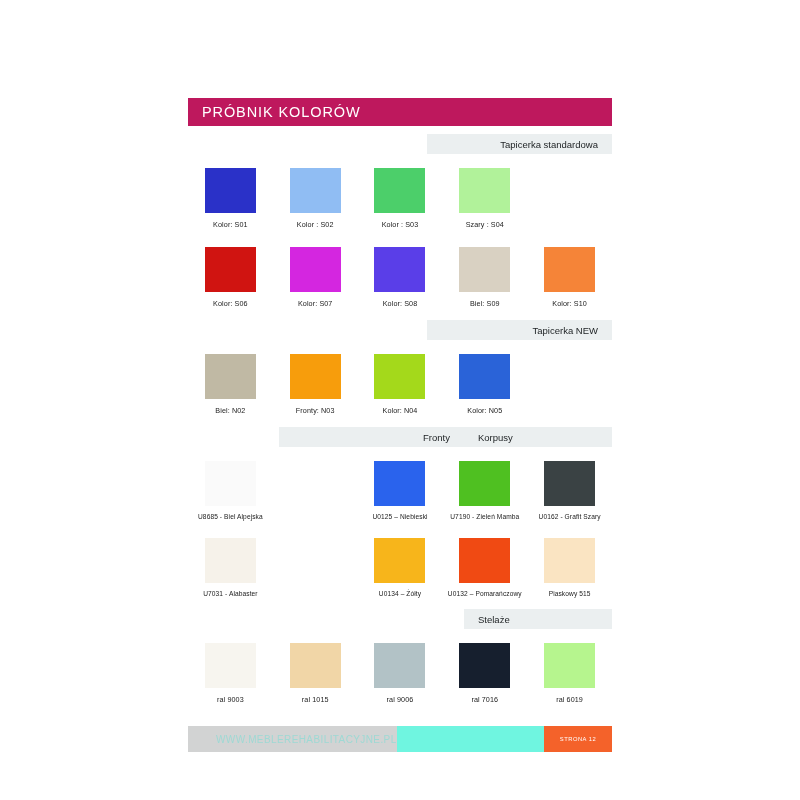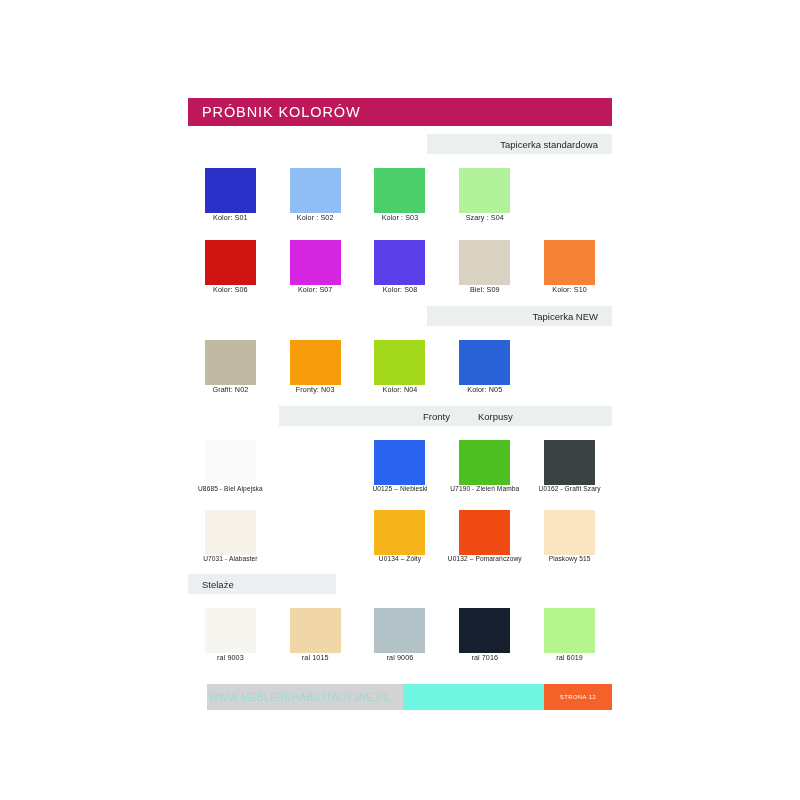--- a/index.html
+++ b/index.html
@@ -45,20 +45,21 @@
     font-size: 14.5px;
     letter-spacing: 0.9px;
     font-weight: 400;
     white-space: nowrap;
   }
 
   
   .chip-row {
     display: flex;
     height: 20px;
+    justify-content: flex-end;
   }
   .chip {
     background: #ebeff0;
     height: 20px;
     display: flex;
     align-items: center;
     box-sizing: border-box;
     font-size: 9.5px;
     color: #222628;
   }
@@ -85,20 +86,21 @@
     flex-direction: column;
     align-items: center;
   }
   .cell.empty .sw, .cell.empty .cap { visibility: hidden; }
   .sw {
     width: 51px;
     height: 45px;
     display: block;
   }
   .cap {
+    margin-top: 7px;
     font-size: 7.2px;
     color: #1b1b1b;
     white-space: nowrap;
     letter-spacing: 0.1px;
   }
   .cap.small { font-size: 6.6px; }
 
   .gap-8  { height: 8px; }
   .gap-12 { height: 12px; }
   .gap-14 { height: 14px; }
@@ -109,26 +111,25 @@
   .footer {
     display: flex;
     height: 26px;
     width: 424px;
   }
   .footer-url {
     background: #d2d3d3;
     flex: 0 0 196px;
     display: flex;
     align-items: center;
-    padding-left: 2px;
+    padding-left: 28px;
     box-sizing: border-box;
     color: #9ed9d4;
     font-size: 10px;
     letter-spacing: 0.4px;
-    margin-left: 19px;
   }
   .footer-mid {
     background: #6ff5e0;
     flex: 1 1 auto;
   }
   .footer-page {
     background: #f4622a;
     flex: 0 0 68px;
     display: flex;
     align-items: center;
@@ -208,21 +209,21 @@
       <div class="chip chip-right">
         <span>Tapicerka NEW</span>
       </div>
     </div>
 
     <div class="gap-14"></div>
 
     <div class="grid">
       <div class="cell">
         <span class="sw" style="background:#c0b9a4"></span>
-        <span class="cap">Grafit: N02</span>
+        <span class="cap">Biel: N02</span>
       </div>
       <div class="cell">
         <span class="sw" style="background:#f79d0c"></span>
         <span class="cap">Fronty: N03</span>
       </div>
       <div class="cell">
         <span class="sw" style="background:#a4d91b"></span>
         <span class="cap">Kolor: N04</span>
       </div>
       <div class="cell">

